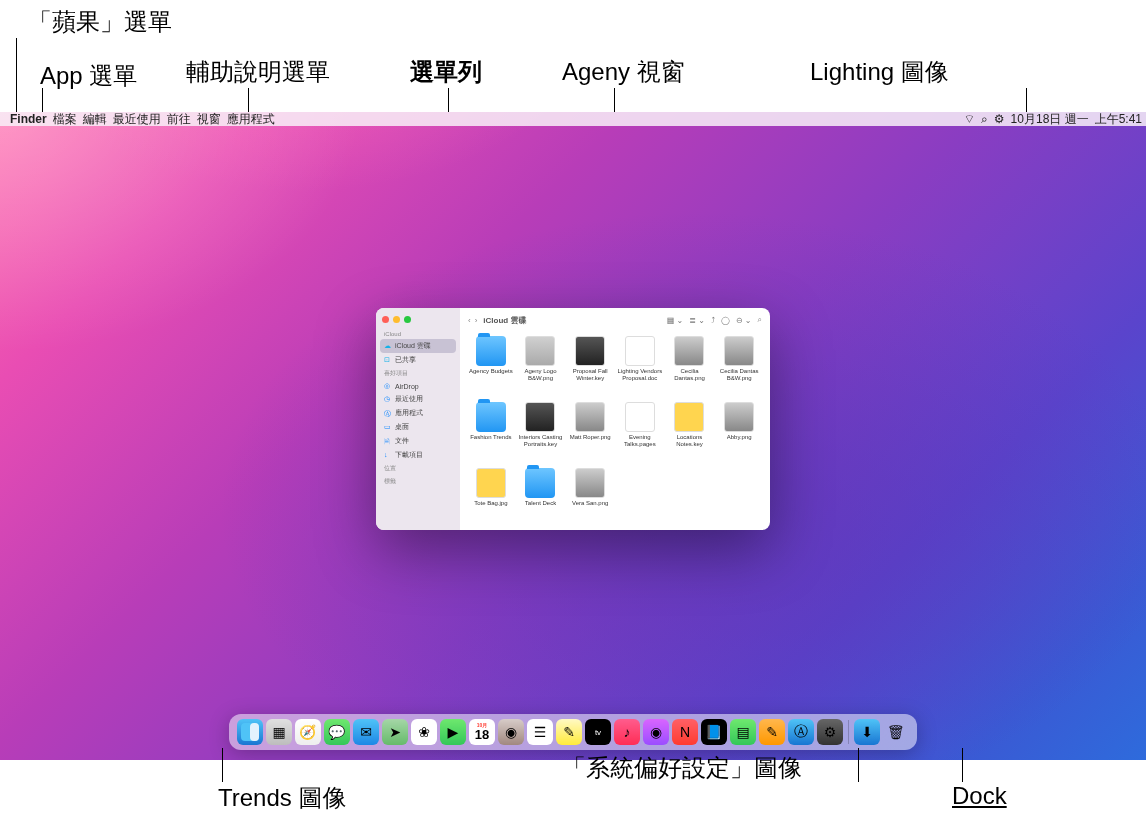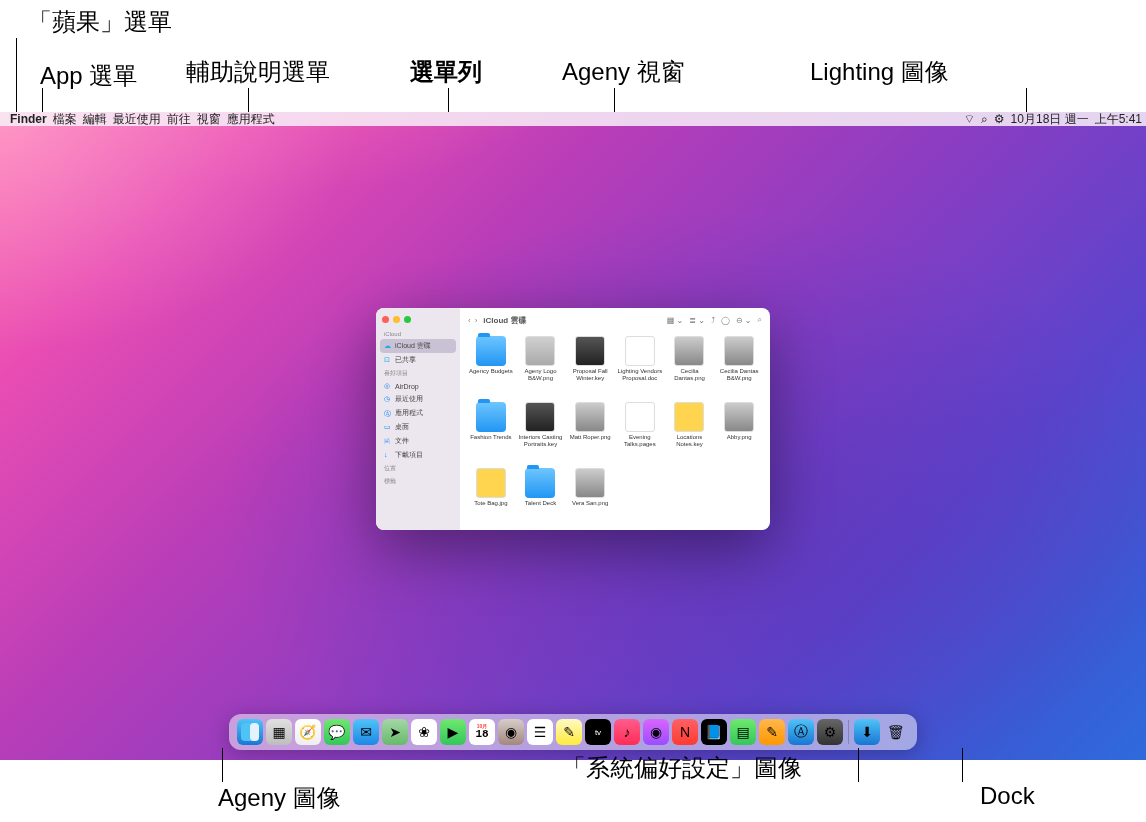--- a/index.html
+++ b/index.html
@@ -344,21 +344,21 @@
       </div>
     <div class="dock-icon di-launchpad">▦</div>
     <div class="dock-icon di-safari">🧭</div>
     <div class="dock-icon di-messages">💬</div>
     <div class="dock-icon di-mail">✉</div>
     <div class="dock-icon di-maps">➤</div>
     <div class="dock-icon di-photos">❀</div>
     <div class="dock-icon di-facetime">▶</div>
     <div class="dock-icon di-calendar">
         <div style="font-size:5px;line-height:1;">10月</div>
-        <div style="color:#000;font-size:11px;line-height:1;font-family:Liberation Mono, monospace;">18</div>
+        <div style="color:#000;font-size:13px;line-height:1;">18</div>
       </div>
     <div class="dock-icon di-contacts">◉</div>
     <div class="dock-icon di-reminders">☰</div>
     <div class="dock-icon di-notes">✎</div>
     <div class="dock-icon di-tv">
         <span>tv</span>
       </div>
     <div class="dock-icon di-music">♪</div>
     <div class="dock-icon di-podcasts">◉</div>
     <div class="dock-icon di-news">N</div>
@@ -367,19 +367,19 @@
     <div class="dock-icon di-pages">✎</div>
     <div class="dock-icon di-appstore">Ⓐ</div>
     <div class="dock-icon di-prefs">⚙</div>
     <div class="dock-sep"></div>
     <div class="dock-icon di-downloads">⬇</div>
     <div class="dock-icon di-trash">🗑</div>
   </div>
 
 </div>
 
-<div class="callout" style="top:782px;left:218px;">Ageny 圖像</div>
+<div class="callout" style="top:782px;left:218px;">Trends 圖像</div>
 <div class="callout" style="top:752px;left:562px;">「系統偏好設定」圖像</div>
-<div class="callout" style="top:782px;left:980px;">Dock</div>
+<div class="callout" style="top:782px;left:952px;text-decoration:underline;">Dock</div>
 
 <div class="callout-line" style="top:748px;left:222px;width:1px;height:34px;"></div>
 <div class="callout-line" style="top:748px;left:858px;width:1px;height:34px;"></div>
 <div class="callout-line" style="top:748px;left:962px;width:1px;height:34px;"></div>
 
 </body></html>

